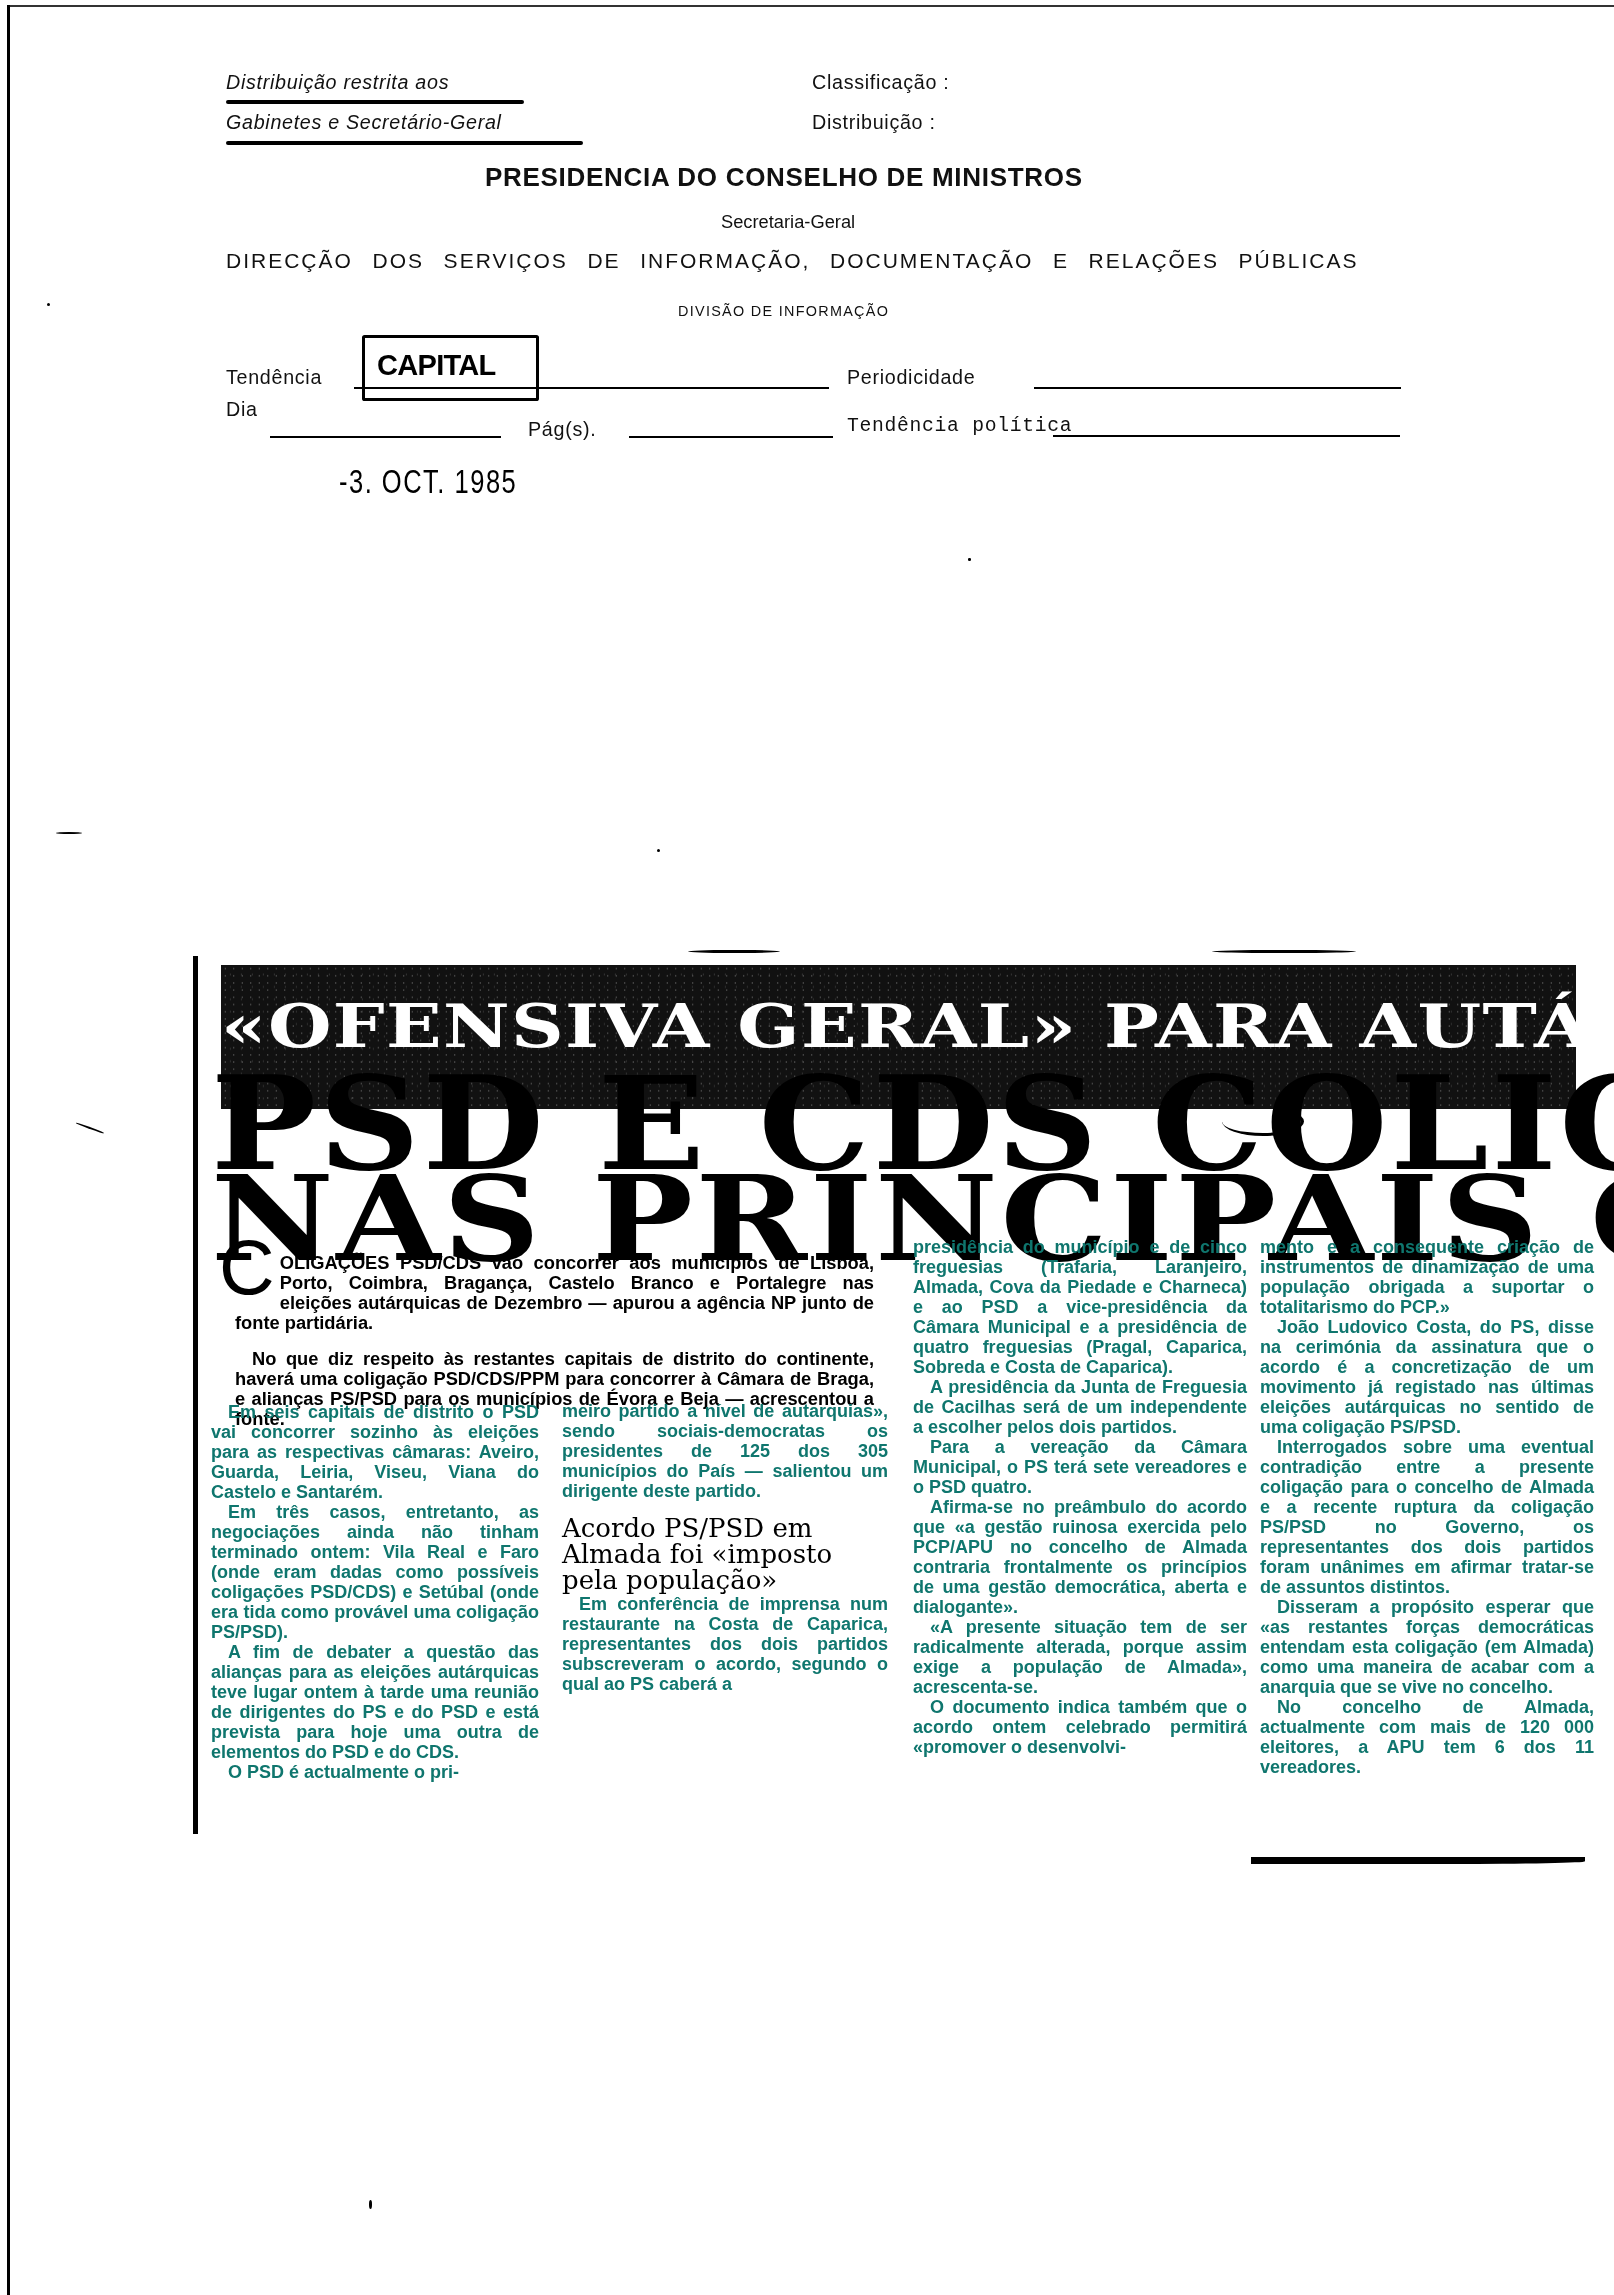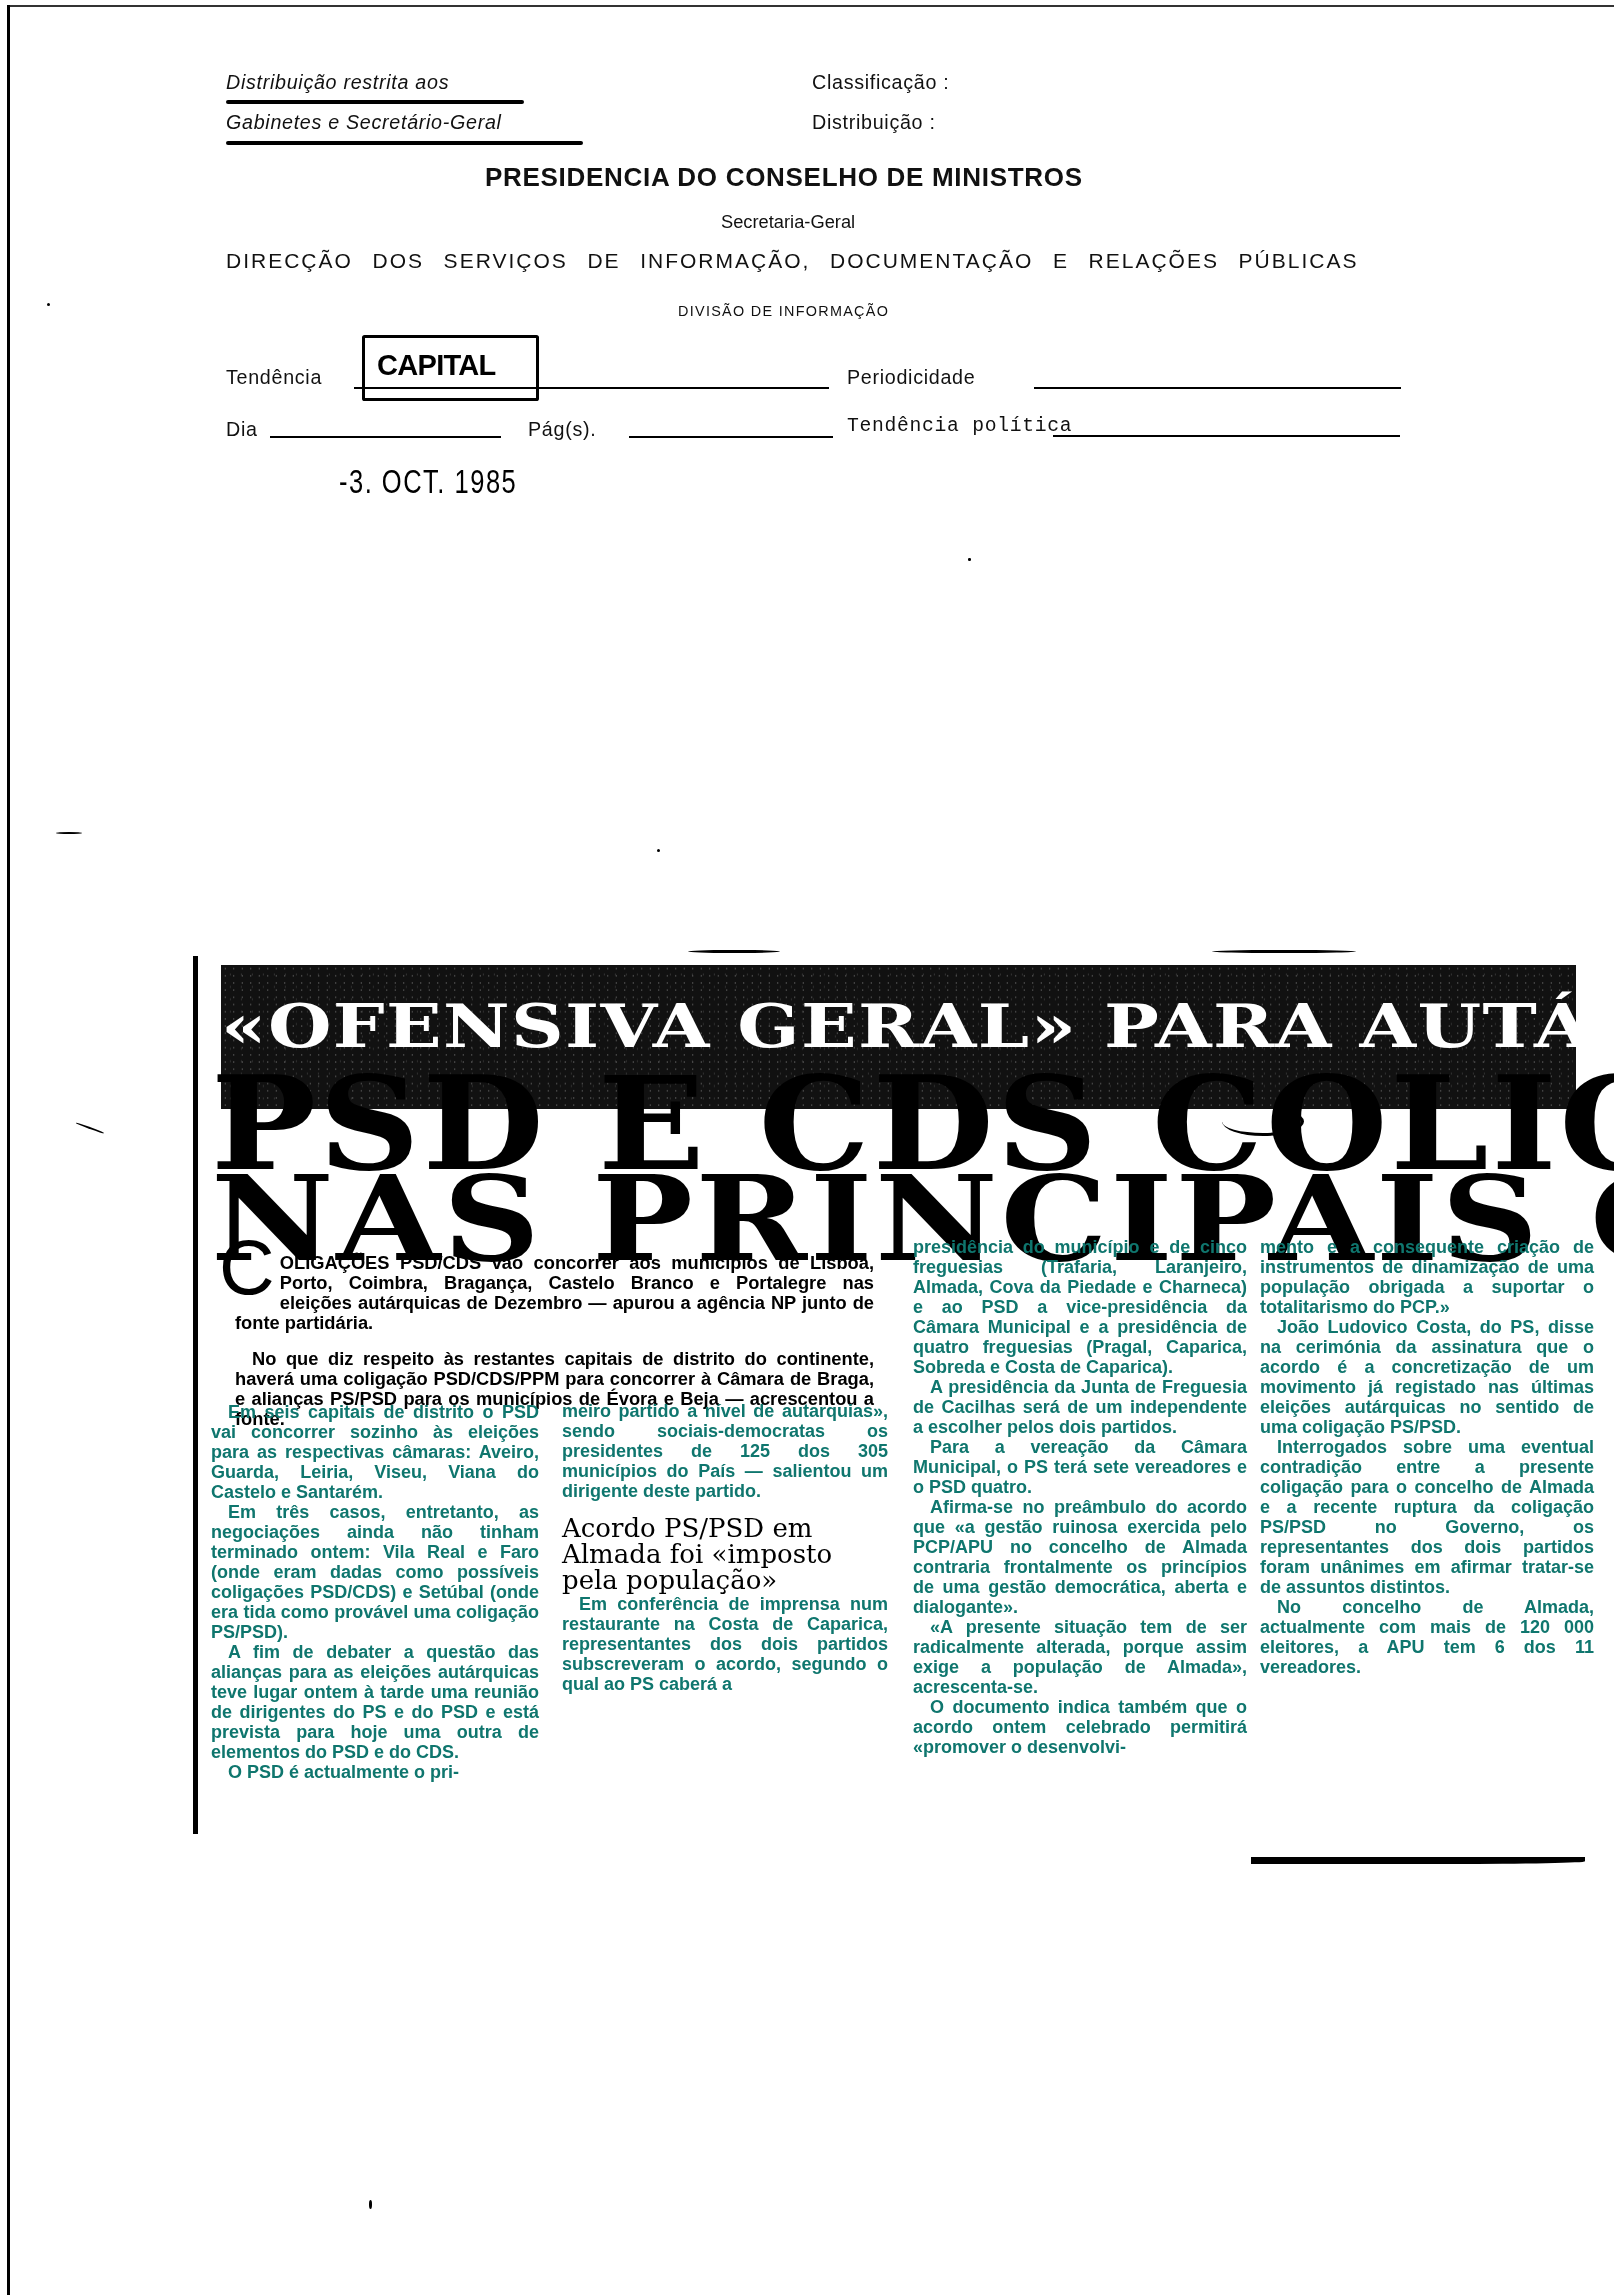--- a/index.html
+++ b/index.html
@@ -74,21 +74,21 @@
   <div class="form-text divisao" style="left:678px; top:303px;">DIVISÃO DE INFORMAÇÃO</div>
 
   <div class="form-text label" style="left:226px; top:366px;">Tendência</div>
   <div class="stamp-box"></div>
   <div class="stamp-text">CAPITAL</div>
   <div class="field-line" style="left:354px; top:387px; width:475px;"></div>
 
   <div class="form-text label" style="left:847px; top:366px;">Periodicidade</div>
   <div class="field-line" style="left:1034px; top:387px; width:367px;"></div>
 
-  <div class="form-text label" style="left:226px; top:418px;">Dia</div>
+  <div class="form-text label" style="left:226px; top:398px;">Dia</div>
   <div class="field-line" style="left:270px; top:436px; width:231px;"></div>
   <div class="form-text label" style="left:528px; top:418px;">Pág(s).</div>
   <div class="field-line" style="left:629px; top:436px; width:204px;"></div>
   <div class="form-text label" style="left:847px; top:415px;font-family:Liberation Mono, monospace;">Tendência política</div>
   <div class="field-line" style="left:1053px; top:435px; width:347px;"></div>
 
   <div class="date-stamp">-3. OCT. 1985</div>
 
   <div class="top-deco" style="left:688px; top:950px; width:92px;"></div>
   <div class="top-deco" style="left:1212px; top:950px; width:144px;"></div>
@@ -130,20 +130,21 @@
     <p>Para a vereação da Câmara Municipal, o PS terá sete vereadores e o PSD quatro.</p>
     <p>Afirma-se no preâmbulo do acordo que «a gestão ruinosa exercida pelo PCP/APU no concelho de Almada contraria frontalmente os princípios de uma gestão democrática, aberta e dialogante».</p>
     <p>«A presente situação tem de ser radicalmente alterada, porque assim exige a população de Almada», acrescenta-se.</p>
     <p>O documento indica também que o acordo ontem celebrado permitirá «promover o desenvolvi-</p>
   </div>
 
   <div class="col c4">
     <p class="noindent">mento e a consequente criação de instrumentos de dinamização de uma população obrigada a suportar o totalitarismo do PCP.»</p>
     <p>João Ludovico Costa, do PS, disse na cerimónia da assinatura que o acordo é a concretização de um movimento já registado nas últimas eleições autárquicas no sentido de uma coligação PS/PSD.</p>
     <p>Interrogados sobre uma eventual contradição entre a presente coligação para o concelho de Almada e a recente ruptura da coligação PS/PSD no Governo, os representantes dos dois partidos foram unânimes em afirmar tratar-se de assuntos distintos.</p>
+    <p>Disseram a propósito esperar que «as restantes forças democráticas entendam esta coligação (em Almada) como uma maneira de acabar com a anarquia que se vive no concelho.</p>
     <p>No concelho de Almada, actualmente com mais de 120 000 eleitores, a APU tem 6 dos 11 vereadores.</p>
   </div>
   <div class="bottom-rule"></div>
 
   <div class="top-deco" style="left:56px; top:832px; width:26px; height:2px;"></div>
   <div class="top-deco" style="left:75px; top:1127px; width:29.5px; height:2px; transform:rotate(20deg);"></div>
   <div class="speck" style="left:657px; top:849px; width:3.3px; height:3.3px;"></div>
   <div class="speck" style="left:968px; top:558px; width:2.6px; height:2.6px;"></div>
   <div class="speck" style="left:369px; top:2200px; width:3.3px; height:9.2px;"></div>
   <div class="speck" style="left:47px; top:303px; width:3.3px; height:3.3px;"></div>

